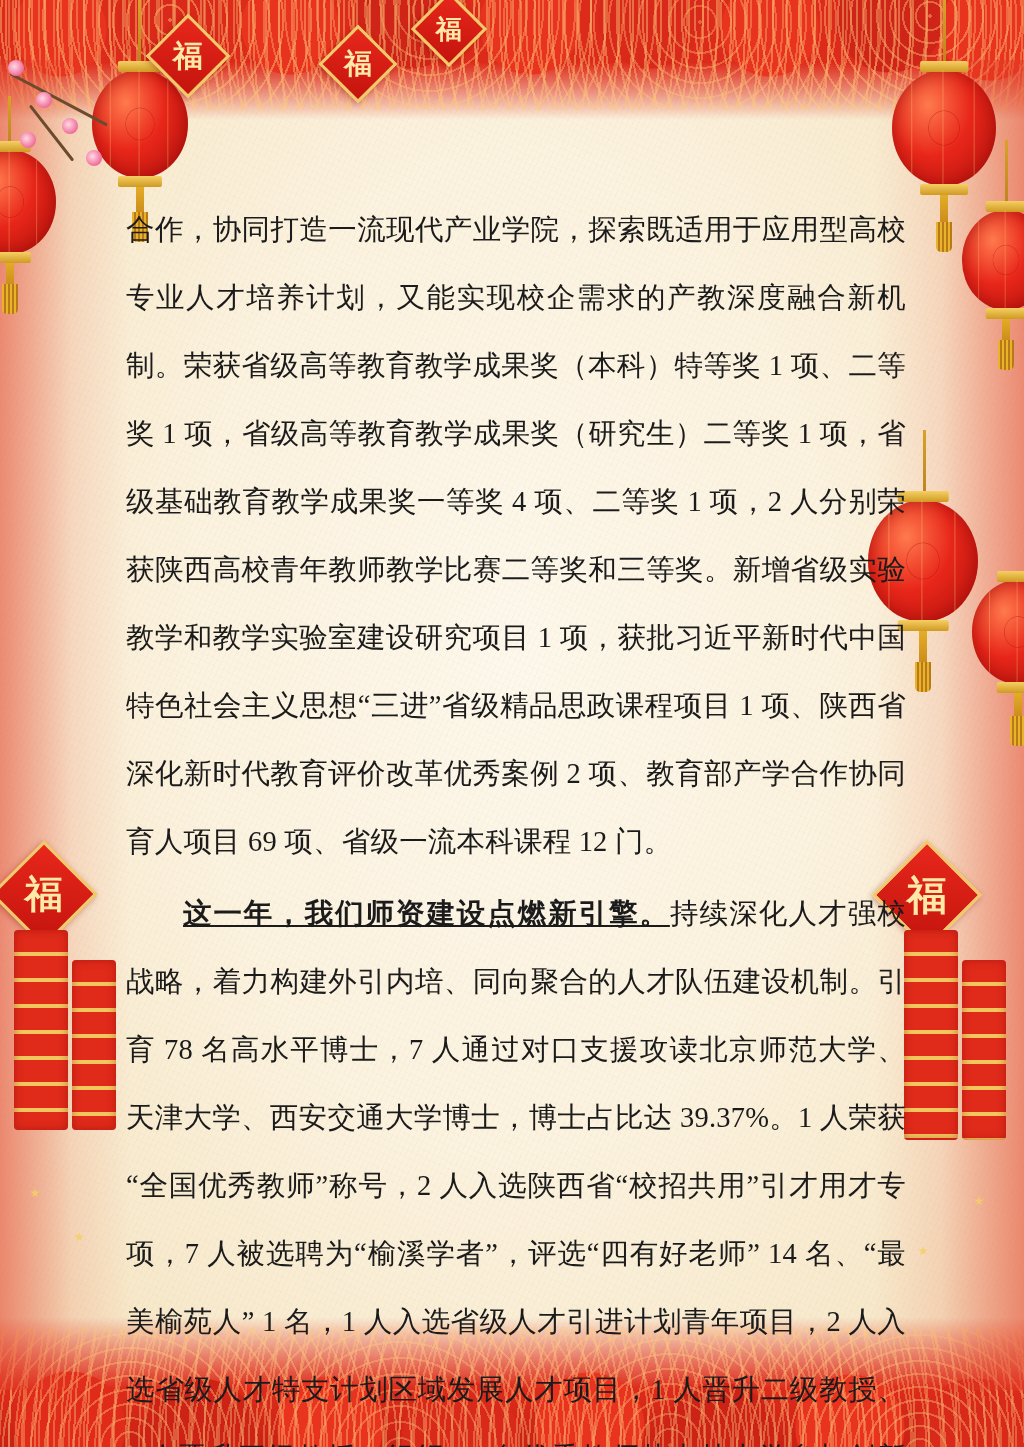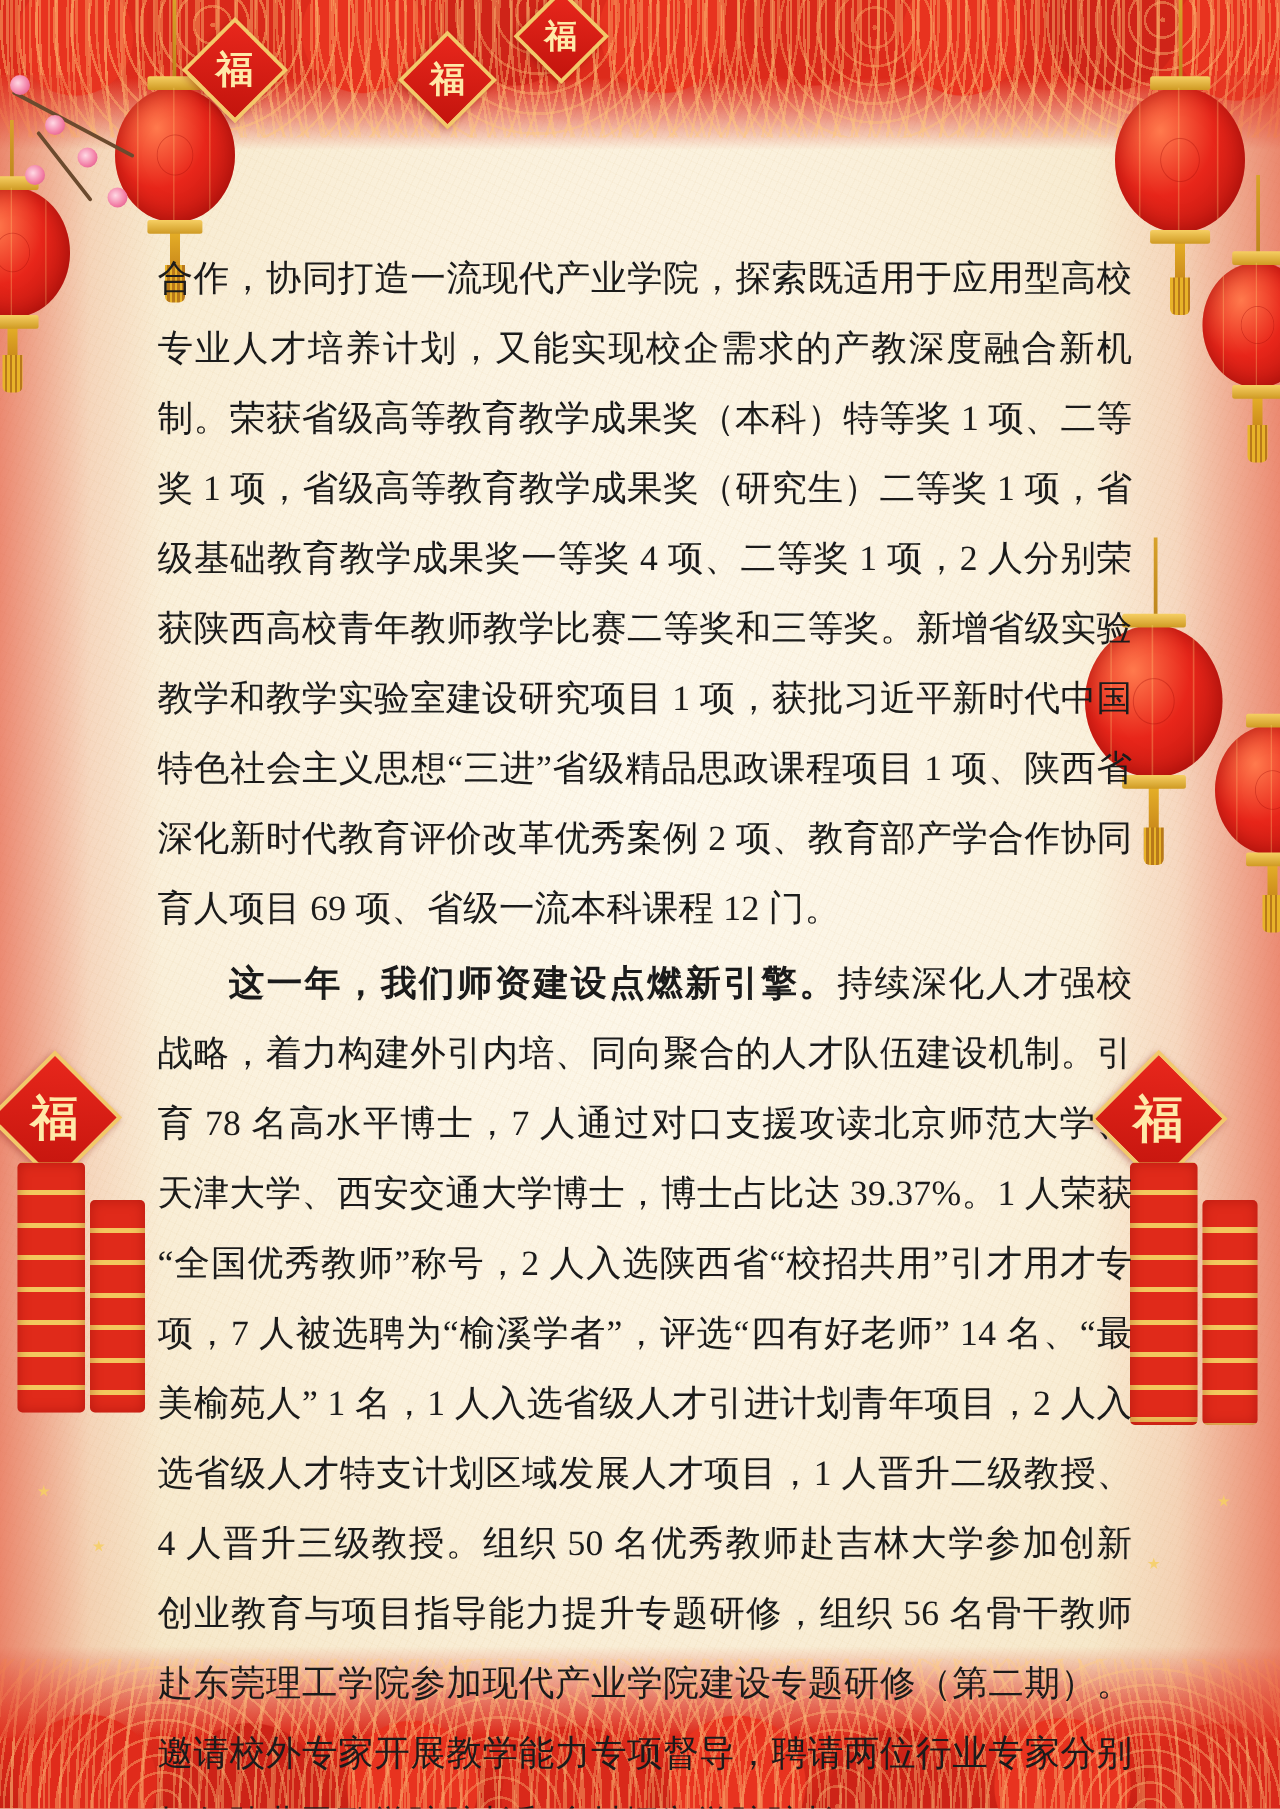--- a/index.html
+++ b/index.html
@@ -223,30 +223,31 @@
     position: absolute;
     left: 126px;
     top: 196px;
     width: 780px;
     z-index: 5;
   }
   .para {
     margin: 0 0 0 0;
     color: #1b1b1b;
     font-size: 28.5px;
-    line-height: 56px;
+    line-height: 68px;
     text-align: justify;
     text-justify: inter-ideograph;
     letter-spacing: 0.2px;
   }
   .para + .para { margin-top: 4px; }
   .indent { text-indent: 2em; }
   .lead {
     font-weight: bold;
     letter-spacing: 1px;
+    text-decoration: underline;
   }
 </style>
 </head>
 <body>
 
 <div class="page">
 
   <div class="paper-texture"></div>
 
   <div class="deco top-band"></div>

